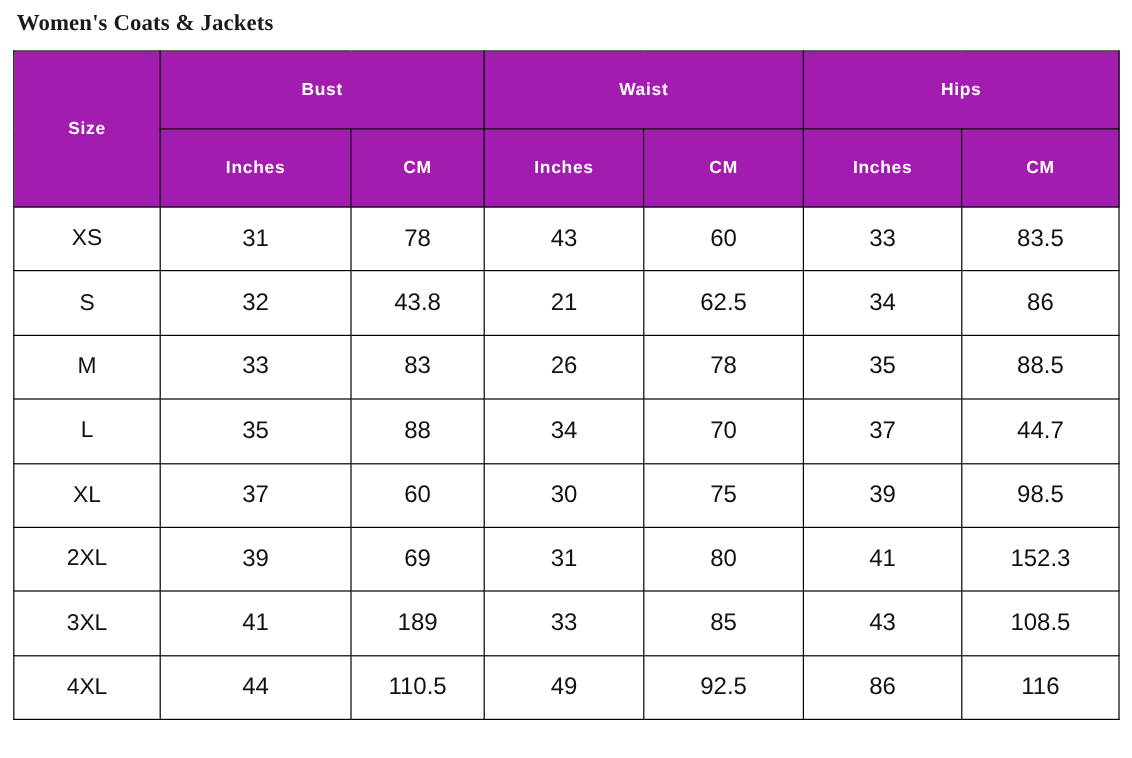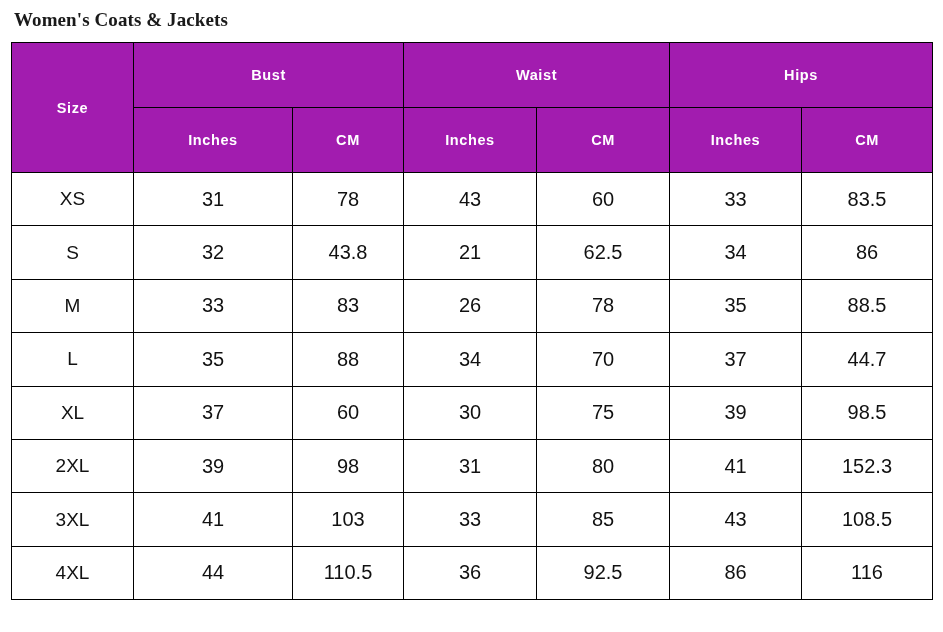--- a/index.html
+++ b/index.html
@@ -147,40 +147,40 @@
         <td>37</td>
         <td>60</td>
         <td>30</td>
         <td>75</td>
         <td>39</td>
         <td>98.5</td>
       </tr>
       <tr>
         <td class="size-cell">2XL</td>
         <td>39</td>
-        <td>98</td>
+        <td>69</td>
         <td>31</td>
         <td>80</td>
         <td>41</td>
         <td>152.3</td>
       </tr>
       <tr>
         <td class="size-cell">3XL</td>
         <td>41</td>
-        <td>103</td>
+        <td>189</td>
         <td>33</td>
         <td>85</td>
         <td>43</td>
         <td>108.5</td>
       </tr>
       <tr>
         <td class="size-cell">4XL</td>
         <td>44</td>
         <td>110.5</td>
-        <td>36</td>
+        <td>49</td>
         <td>92.5</td>
         <td>86</td>
         <td>116</td>
       </tr>
     </tbody>
   </table>
 
 </div>
 
 </body></html>

